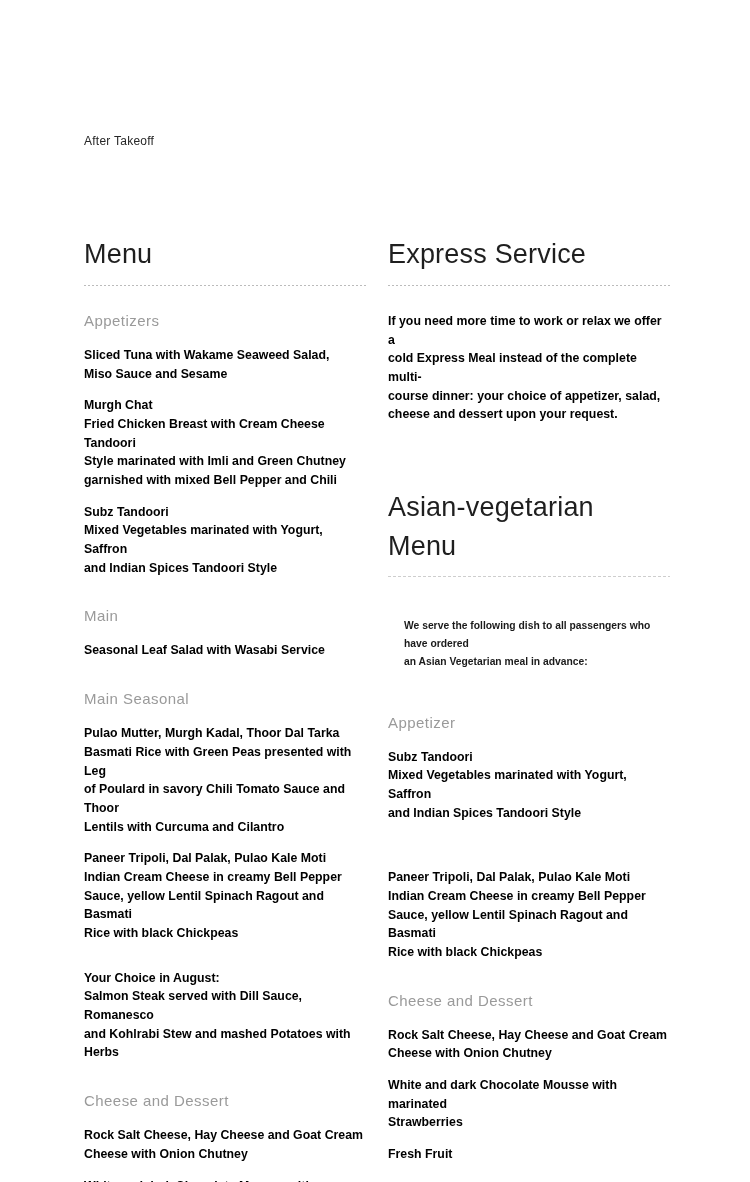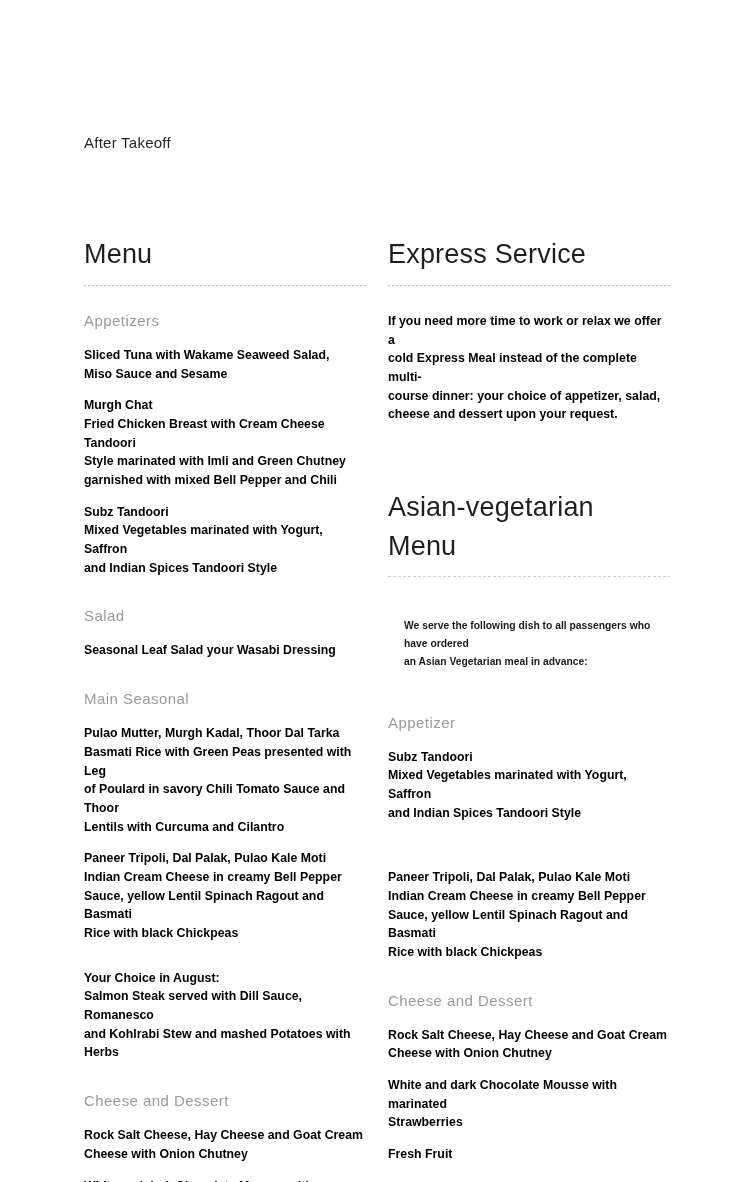--- a/index.html
+++ b/index.html
@@ -21,21 +21,21 @@
   .page {
     position: absolute;
     inset: 0;
   }
 
   
   .eyebrow {
     position: absolute;
     left: 84px;
     top: 134px;
-    font-size: 15px;
+    font-size: 12px;
     letter-spacing: 0.25px;
     color: #262626;
     white-space: nowrap;
   }
 
   
   .col {
     position: absolute;
     top: 236px;
     width: 282px;
@@ -138,23 +138,23 @@
     <div class="subhead">Appetizers</div>
     <div class="sp-subhead"></div>
     <p class="item">Sliced Tuna with Wakame Seaweed Salad,<br>Miso Sauce and Sesame</p>
     <div class="sp-item"></div>
     <p class="item">Murgh Chat<br>Fried Chicken Breast with Cream Cheese Tandoori<br>Style marinated with Imli and Green Chutney<br>garnished with mixed Bell Pepper and Chili</p>
     <div class="sp-item"></div>
     <p class="item">Subz Tandoori<br>Mixed Vegetables marinated with Yogurt, Saffron<br>and Indian Spices Tandoori Style</p>
 
     <div class="sp-section"></div>
 
-    <div class="subhead">Salad</div>
-    <div class="sp-subhead"></div>
-    <p class="item">Seasonal Leaf Salad your Wasabi Dressing</p>
+    <div class="subhead">Main</div>
+    <div class="sp-subhead"></div>
+    <p class="item">Seasonal Leaf Salad with Wasabi Service</p>
 
     <div class="sp-section"></div>
 
     <div class="subhead">Main Seasonal</div>
     <div class="sp-subhead"></div>
     <p class="item">Pulao Mutter, Murgh Kadal, Thoor Dal Tarka<br>Basmati Rice with Green Peas presented with Leg<br>of Poulard in savory Chili Tomato Sauce and Thoor<br>Lentils with Curcuma and Cilantro</p>
     <div class="sp-item"></div>
     <p class="item">Paneer Tripoli, Dal Palak, Pulao Kale Moti<br>Indian Cream Cheese in creamy Bell Pepper<br>Sauce, yellow Lentil Spinach Ragout and Basmati<br>Rice with black Chickpeas</p>
     <div class="sp-item"></div>
     <div class="sp-item"></div>

